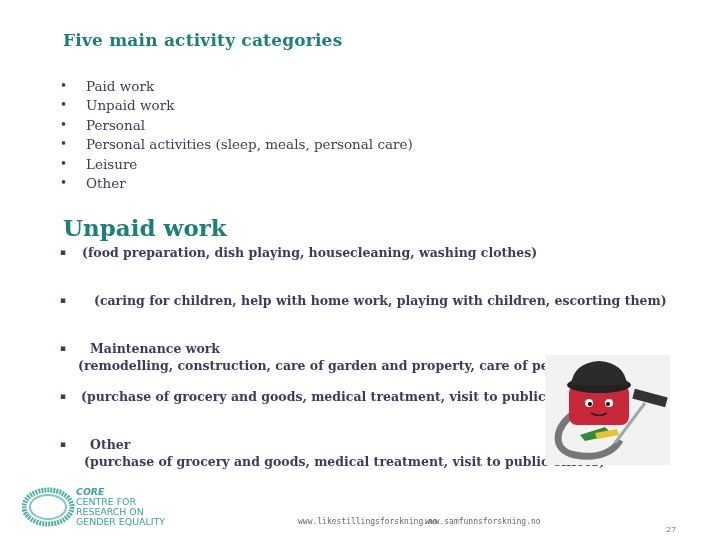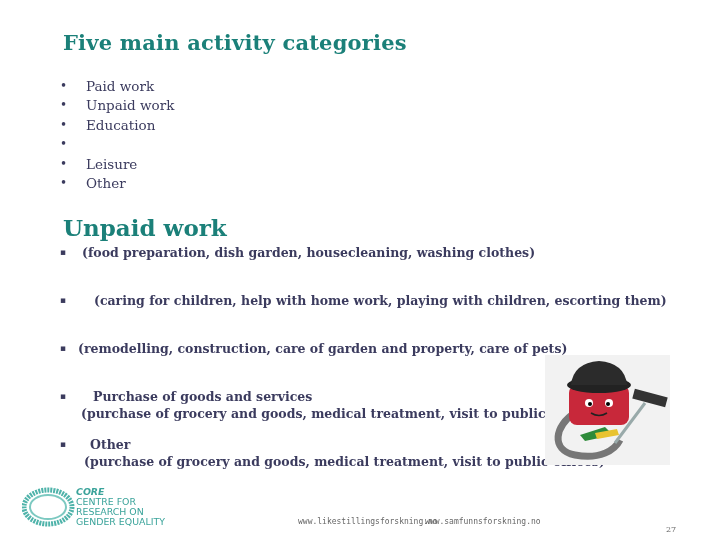--- a/index.html
+++ b/index.html
@@ -1,18 +1,18 @@
 <!DOCTYPE html>
 <html><head>
 <meta charset="utf-8">
 <style>
   html, body { margin:0; padding:0; }
   body { width:720px; height:540px; background:#ffffff; position:relative; overflow:hidden;
          font-family:"DejaVu Serif", "Liberation Serif", serif; color:#3b3b5e; }
-  .title { position:absolute; left:63px; top:30px; font-size:21px; font-weight:bold; color:#1b8079; letter-spacing:0.2px; }
+  .title { position:absolute; left:63px; top:30px; font-size:17px; font-weight:bold; color:#1b8079; letter-spacing:0.2px; }
   .cat-list { position:absolute; left:60px; top:77px; margin:0; padding:0; list-style:none; }
   .cat-list li { font-size:13.5px; line-height:19.4px; height:19.4px; position:relative; padding-left:26px; }
   .cat-list li .b { position:absolute; left:0; top:0; font-size:12px; }
   .sub-title { position:absolute; left:63px; top:214px; font-size:23px; font-weight:bold; color:#1b8079; }
   .uw-item { position:absolute; font-size:12.5px; line-height:17px; }
   .uw-item .bullet { position:absolute; left:-4px; top:0; font-size:9px; }
   .uw-item .head { font-weight:bold; padding-left:26px; }
   .uw-item .desc { font-weight:bold; }
   .vacuum { position:absolute; left:545px; top:355px; width:125px; height:110px; background:#f3f3f3; }
   .logo { position:absolute; left:22px; top:486px; width:140px; height:42px; }
@@ -22,46 +22,46 @@
   .page-num { position:absolute; left:666px; top:517px; font-size:8px; color:#666;margin-top:8px; }
 </style>
 </head>
 <body>
 
 <div class="title">Five main activity categories</div>
 
 <ul class="cat-list">
   <li><span class="b">•</span><span>Paid work</span></li>
   <li><span class="b">•</span><span>Unpaid work</span></li>
-  <li><span class="b">•</span><span>Education</span></li>
-  <li><span class="b">•</span></li>
+  <li><span class="b">•</span><span>Personal</span></li>
+  <li><span class="b">•</span><span>Personal activities (sleep,  meals, personal care)</span></li>
   <li><span class="b">•</span><span>Leisure</span></li>
   <li><span class="b">•</span><span>Other</span></li>
 </ul>
 
 <div class="sub-title">Unpaid work</div>
 
 <div class="uw-item" style="left:64px; top:244px;">
   <span class="bullet">▪</span>
-  <div class="desc" style="margin-left:18px;">(food preparation, dish garden, housecleaning, washing clothes)</div>
+  <div class="desc" style="margin-left:18px;">(food preparation, dish playing, housecleaning, washing clothes)</div>
 </div>
 
 <div class="uw-item" style="left:64px; top:292px;">
   <span class="bullet">▪</span>
   <div class="desc" style="margin-left:30px;">(caring for children, help with home work, playing with children, escorting them)</div>
 </div>
 
 <div class="uw-item" style="left:64px; top:340px;">
   <span class="bullet">▪</span>
+  <div class="head">Maintenance  work</div>
   <div class="desc" style="margin-left:14px;">(remodelling, construction, care of garden and property, care of pets)</div>
 </div>
 
 <div class="uw-item" style="left:64px; top:388px;">
   <span class="bullet">▪</span>
-  <div class="head" style="padding-left:29px;">Purchase of goods and services</div>
   <div class="desc" style="margin-left:17px;">(purchase of grocery and goods, medical treatment, visit to public offices)</div>
 </div>
 
 <div class="uw-item" style="left:64px; top:436px;">
   <span class="bullet">▪</span>
   <div class="head">Other</div>
   <div class="desc" style="margin-left:20px;">(purchase of grocery and goods, medical treatment, visit to public offices)</div>
 </div>
 
 <div class="vacuum">

